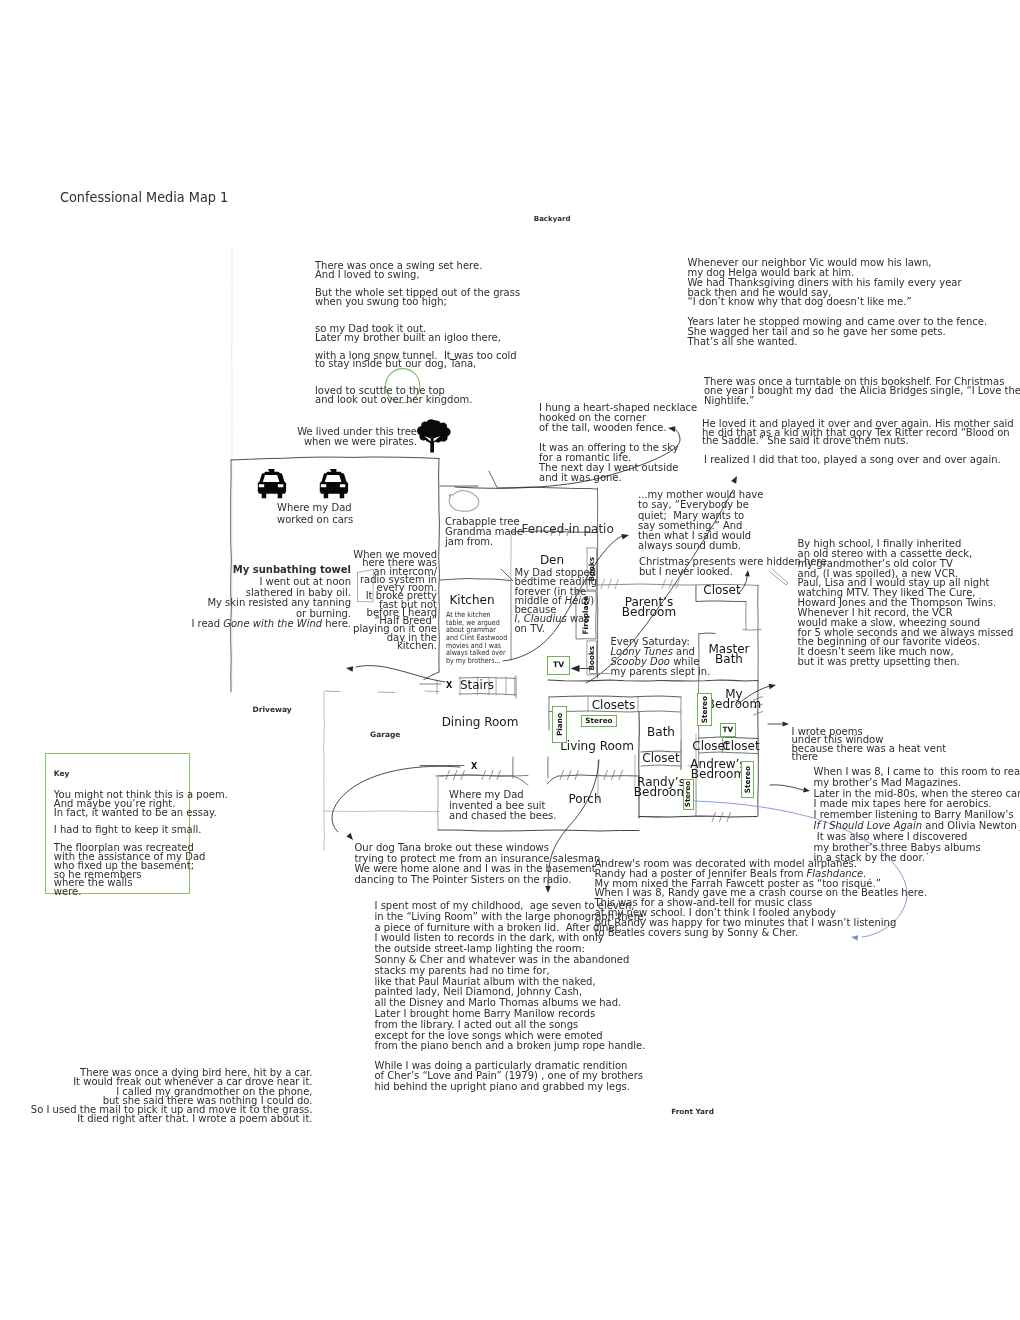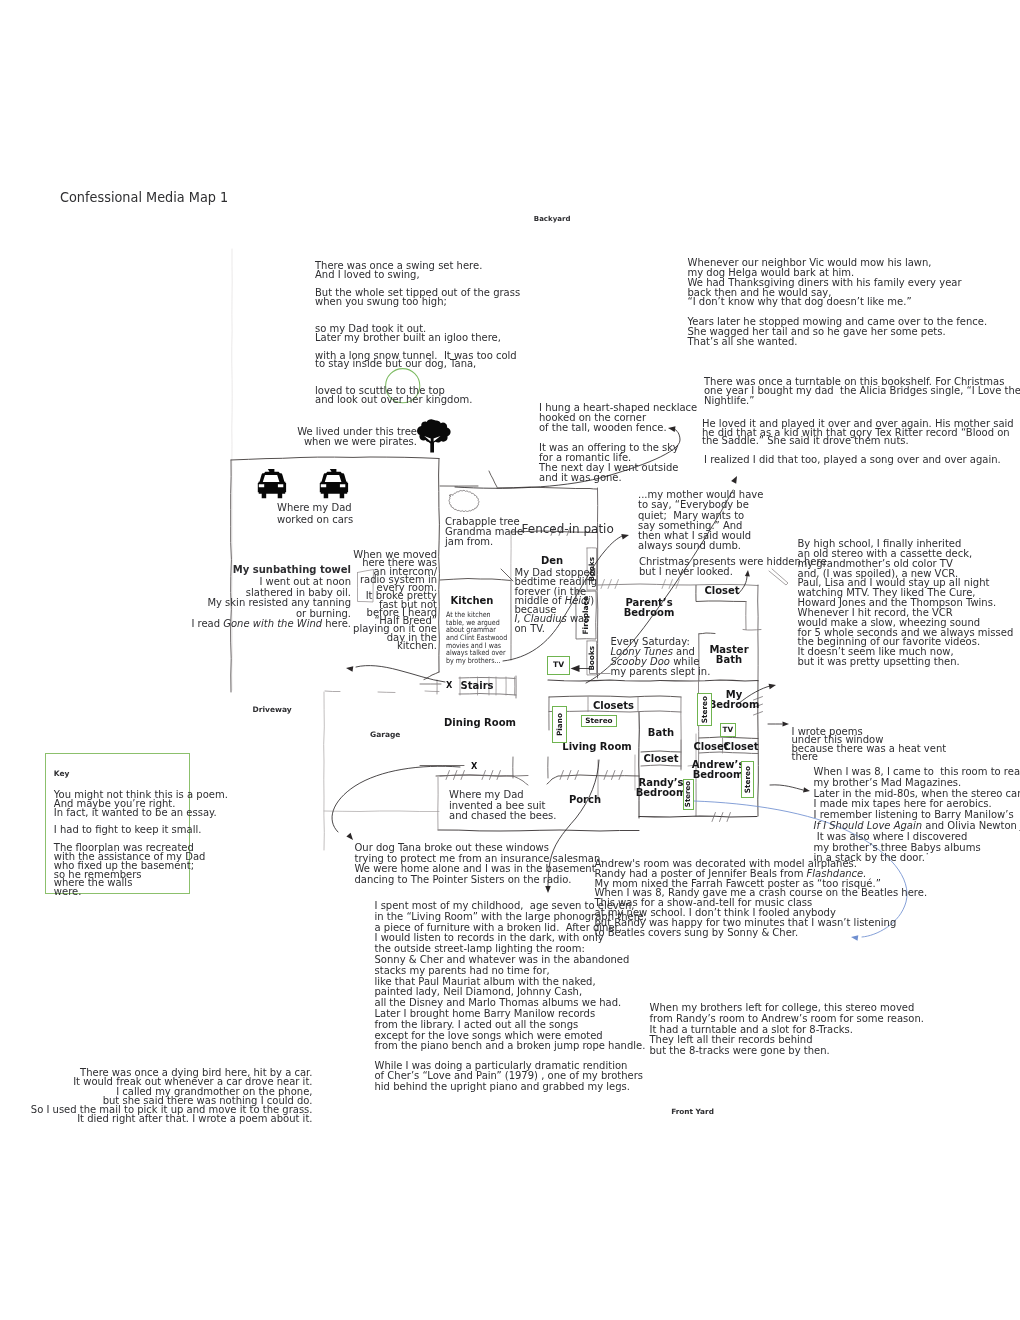--- a/index.html
+++ b/index.html
@@ -3,21 +3,21 @@
 <meta charset="utf-8">
 <style>
   html,body{margin:0;padding:0;background:#ffffff;}
   body{width:1020px;height:1320px;position:relative;overflow:hidden;
        font-family:"DejaVu Sans","Liberation Sans",sans-serif;color:#2e2e31;}
   .page{position:absolute;left:0;top:0;width:1020px;height:1036px;}
   .t{position:absolute;white-space:pre;font-size:10px;line-height:8.65px;}
   .t i{font-style:italic;}
   .b{font-weight:bold;}
   #plan{position:absolute;left:0;top:0;}
-  .room{position:absolute;font-weight:bold;font-size:10px;line-height:9.7px;
+  .room{position:absolute;font-weight:normal;font-size:12px;line-height:9.7px;
         text-align:center;white-space:pre;color:#161618;transform:translateX(-50%);}
   .tag{position:absolute;box-sizing:border-box;border:1.2px solid #6fb44f;background:#fff;
        font-weight:bold;color:#161618;display:flex;align-items:center;
        justify-content:center;line-height:1;}
   .tag.v>span{writing-mode:vertical-rl;transform:rotate(180deg);display:block;}
   .tag.nb{border:none;background:transparent;}
   #keybox{position:absolute;box-sizing:border-box;border:1px solid #8cc06c;background:#fff;}
   .xm{position:absolute;font-weight:bold;font-size:8.2px;color:#0e0e10;}
 </style>
 </head>
@@ -187,21 +187,20 @@
 <div class="t" style="left:514.5px;top:568px;line-height:9.25px;">My Dad stopped<br>bedtime reading<br>forever (in the<br>middle of <i>Heidi</i>)<br>because<br><i>I, Claudius</i> was<br>on TV.</div>
 <div class="t" style="left:610.5px;top:637px;line-height:10.0px;">Every Saturday:<br><i>Loony Tunes</i> and<br><i>Scooby Doo</i> while<br>my parents slept in.</div>
 <div class="t" style="left:797.5px;top:539px;line-height:9.85px;">By high school, I finally inherited<br>an old stereo with a cassette deck,<br>my grandmother’s old color TV<br>and, (I was spoiled), a new VCR.<br>Paul, Lisa and I would stay up all night<br>watching MTV. They liked The Cure,<br>Howard Jones and the Thompson Twins.<br>Whenever I hit record, the VCR<br>would make a slow, wheezing sound<br>for 5 whole seconds and we always missed<br>the beginning of our favorite videos.<br>It doesn’t seem like much now,<br>but it was pretty upsetting then.</div>
 <div class="t" style="left:791.5px;top:728px;line-height:8.25px;">I wrote poems<br>under this window<br>because there was a heat vent<br>there</div>
 <div class="t" style="left:813.5px;top:767px;line-height:10.8px;">When I was 8, I came to  this room to read<br>my brother’s Mad Magazines.<br>Later in the mid-80s, when the stereo came,<br>I made mix tapes here for aerobics.<br>I remember listening to Barry Manilow’s<br><i>If I Should Love Again</i> and Olivia Newton John.<br> It was also where I discovered<br>my brother’s three Babys albums<br>in a stack by the door.˙</div>
 <div class="t" style="left:449px;top:790px;line-height:10.6px;">Where my Dad<br>invented a bee suit<br>and chased the bees.</div>
 <div class="t" style="left:354.5px;top:843px;line-height:10.6px;">Our dog Tana broke out these windows<br>trying to protect me from an insurance salesman.<br>We were home alone and I was in the basement<br>dancing to The Pointer Sisters on the radio.</div>
 <div class="t" style="left:374.5px;top:901px;line-height:10.8px;">I spent most of my childhood,  age seven to eleven,<br>in the “Living Room” with the large phonograph there,<br>a piece of furniture with a broken lid.  After diner,<br>I would listen to records in the dark, with only<br>the outside street-lamp lighting the room:<br>Sonny &amp; Cher and whatever was in the abandoned<br>stacks my parents had no time for,<br>like that Paul Mauriat album with the naked,<br>painted lady, Neil Diamond, Johnny Cash,<br>all the Disney and Marlo Thomas albums we had.<br>Later I brought home Barry Manilow records<br>from the library. I acted out all the songs<br>except for the love songs which were emoted<br>from the piano bench and a broken jump rope handle.</div>
 <div class="t" style="left:374.5px;top:1061px;line-height:10.4px;">While I was doing a particularly dramatic rendition<br>of Cher’s “Love and Pain” (1979) , one of my brothers<br>hid behind the upright piano and grabbed my legs.</div>
 <div class="t" style="left:594.5px;top:859px;line-height:9.8px;">Andrew's room was decorated with model airplanes.<br>Randy had a poster of Jennifer Beals from <i>Flashdance.</i><br>My mom nixed the Farrah Fawcett poster as “too risqué.”<br>When I was 8, Randy gave me a crash course on the Beatles here.<br>This was for a show-and-tell for music class<br>at my new school. I don’t think I fooled anybody<br>but Randy was happy for two minutes that I wasn’t listening<br>to Beatles covers sung by Sonny &amp; Cher.</div>
-<div class="t" style="left:649.5px;top:1003px;line-height:10.8px;">When my brothers left for college, this stereo moved<br>from Randy’s room to Andrew’s room for some reason.<br>It had a turntable and a slot for 8-Tracks.<br>They left all their records behind<br>but the 8-tracks were gone by then.</div>
 <div class="t" style="left:312.5px;transform:translateX(-100%);text-align:right;top:1068px;line-height:9.3px;">There was once a dying bird here, hit by a car.<br>It would freak out whenever a car drove near it.<br>I called my grandmother on the phone,<br>but she said there was nothing I could do.<br>So I used the mail to pick it up and move it to the grass.<br>It died right after that. I wrote a poem about it.</div>
 <div class="t b" style="left:351px;transform:translateX(-100%);text-align:right;top:566px;">My sunbathing towel</div>
 <div class="t" style="left:351px;transform:translateX(-100%);text-align:right;top:577px;line-height:10.5px;">I went out at noon<br>slathered in baby oil.<br>My skin resisted any tanning<br>or burning.<br>I read <i>Gone with the Wind</i> here.</div>
 <div id="keybox" style="left:44.5px;top:753px;width:145px;height:141px;"></div>
 <div class="t b" style="left:53.8px;top:770px;font-size:7.5px;">Key</div>
 <div class="t" style="left:53.8px;top:791px;line-height:8.85px;">You might not think this is a poem.<br>And maybe you’re right.<br>In fact, it wanted to be an essay.<br>&nbsp;<br>I had to fight to keep it small.<br>&nbsp;<br>The floorplan was recreated<br>with the assistance of my Dad<br>who fixed up the basement;<br>so he remembers<br>where the walls<br>were.</div>
 <div class="room" style="left:472px;top:596px;">Kitchen</div>
 <div class="room" style="left:552px;top:556px;">Den</div>
 <div class="room" style="left:649px;top:598px;">Parent’s<br>Bedroom</div>
 <div class="room" style="left:729px;top:645px;">Master<br>Bath</div>

